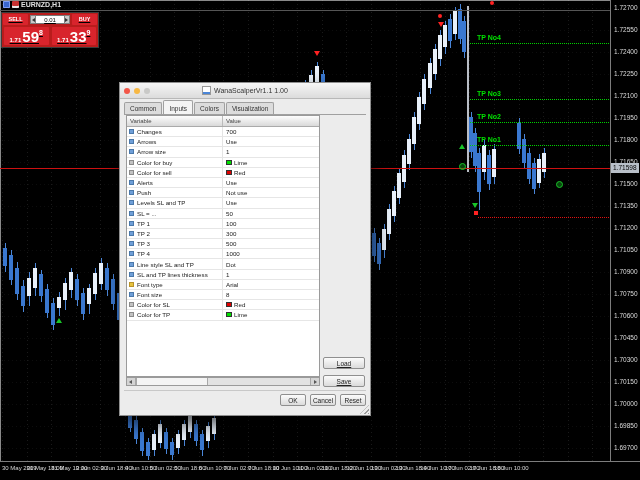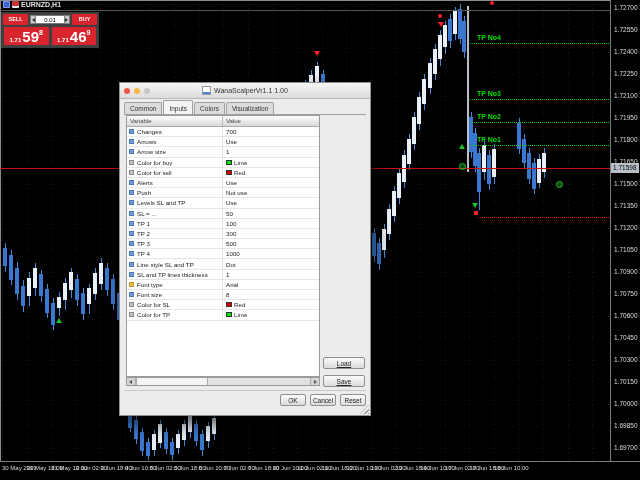--- a/index.html
+++ b/index.html
@@ -35,22 +35,22 @@
   .ptag{position:absolute;left:0;right:1px;top:163px;height:10px;background:#b9c0c9;color:#000;
         font-size:6.5px;line-height:10px;padding-left:2px;z-index:3;}
   .time-axis{position:absolute;left:0;top:462px;width:640px;height:18px;background:#000;}
   .tlabel{position:absolute;top:3px;color:#d8d8d8;font-size:6px;white-space:nowrap;}
   
   .title-overlay{position:absolute;left:3px;top:1px;display:flex;align-items:center;gap:2px;
                  color:#e0e0e0;font-size:7px;font-weight:bold;z-index:6;}
   .chip{width:7px;height:7px;border-radius:1px;display:inline-block;}
   .chip-blue{background:#3a66cc;box-shadow:inset 0 0 0 1px #7d9bee;}
   .chip-red{background:#c83232;box-shadow:inset 0 -2px 0 #e8e8e8;}
-  .qpanel{position:absolute;left:1px;top:12px;width:96px;height:34px;background:#404040;
-          border:1px solid #3c3c3c;z-index:6;}
+  .qpanel{position:absolute;left:1px;top:12px;width:96px;height:34px;background:#b91c1c;
+          border:1px solid #3c3c3c;z-index:6;text-decoration:underline;}
   .qrow1{display:flex;align-items:center;margin:1px 1px 0 1px;height:11px;}
   .sellbtn,.buybtn{width:25px;height:11px;background:#d8242c;color:#fff;font-size:5.5px;font-weight:bold;
           text-align:center;line-height:11px;border-radius:1px;flex:none;}
   .volwrap{display:flex;align-items:center;flex:1;margin:0 2px;height:9px;}
   .volbtn{width:6px;height:9px;background:#c9c9c9;border:1px solid #808080;position:relative;flex:none;box-sizing:border-box;}
   .volbtn::after{content:"";position:absolute;top:2px;}
   .vleft::after{left:1px;border-top:2px solid transparent;border-bottom:2px solid transparent;border-right:3px solid #333;}
   .vright::after{right:1px;border-top:2px solid transparent;border-bottom:2px solid transparent;border-left:3px solid #333;}
   .volfield{flex:1;height:9px;background:#fff;color:#000;font-size:6px;line-height:9px;text-align:center;
           border-top:1px solid #777;border-bottom:1px solid #777;box-sizing:border-box;}
@@ -132,21 +132,21 @@
         <div class="buybtn">BUY</div>
       </div>
       <div class="qrow2">
         <div class="pricebox">
           <span class="psmall">1.71</span>
             <span class="pbig">59</span>
             <span class="psup">8</span>
         </div>
         <div class="pricebox">
           <span class="psmall">1.71</span>
-            <span class="pbig">46</span>
+            <span class="pbig">33</span>
             <span class="psup">9</span>
         </div>
       </div>
     </div>
   <div class="vgrid" style="left: 2px;"></div>
       <div class="vgrid" style="left: 26.6px;"></div>
       <div class="vgrid" style="left: 51.2px;"></div>
       <div class="vgrid" style="left: 75.8px;"></div>
       <div class="vgrid" style="left: 100.4px;"></div>
       <div class="vgrid" style="left: 125px;"></div>

